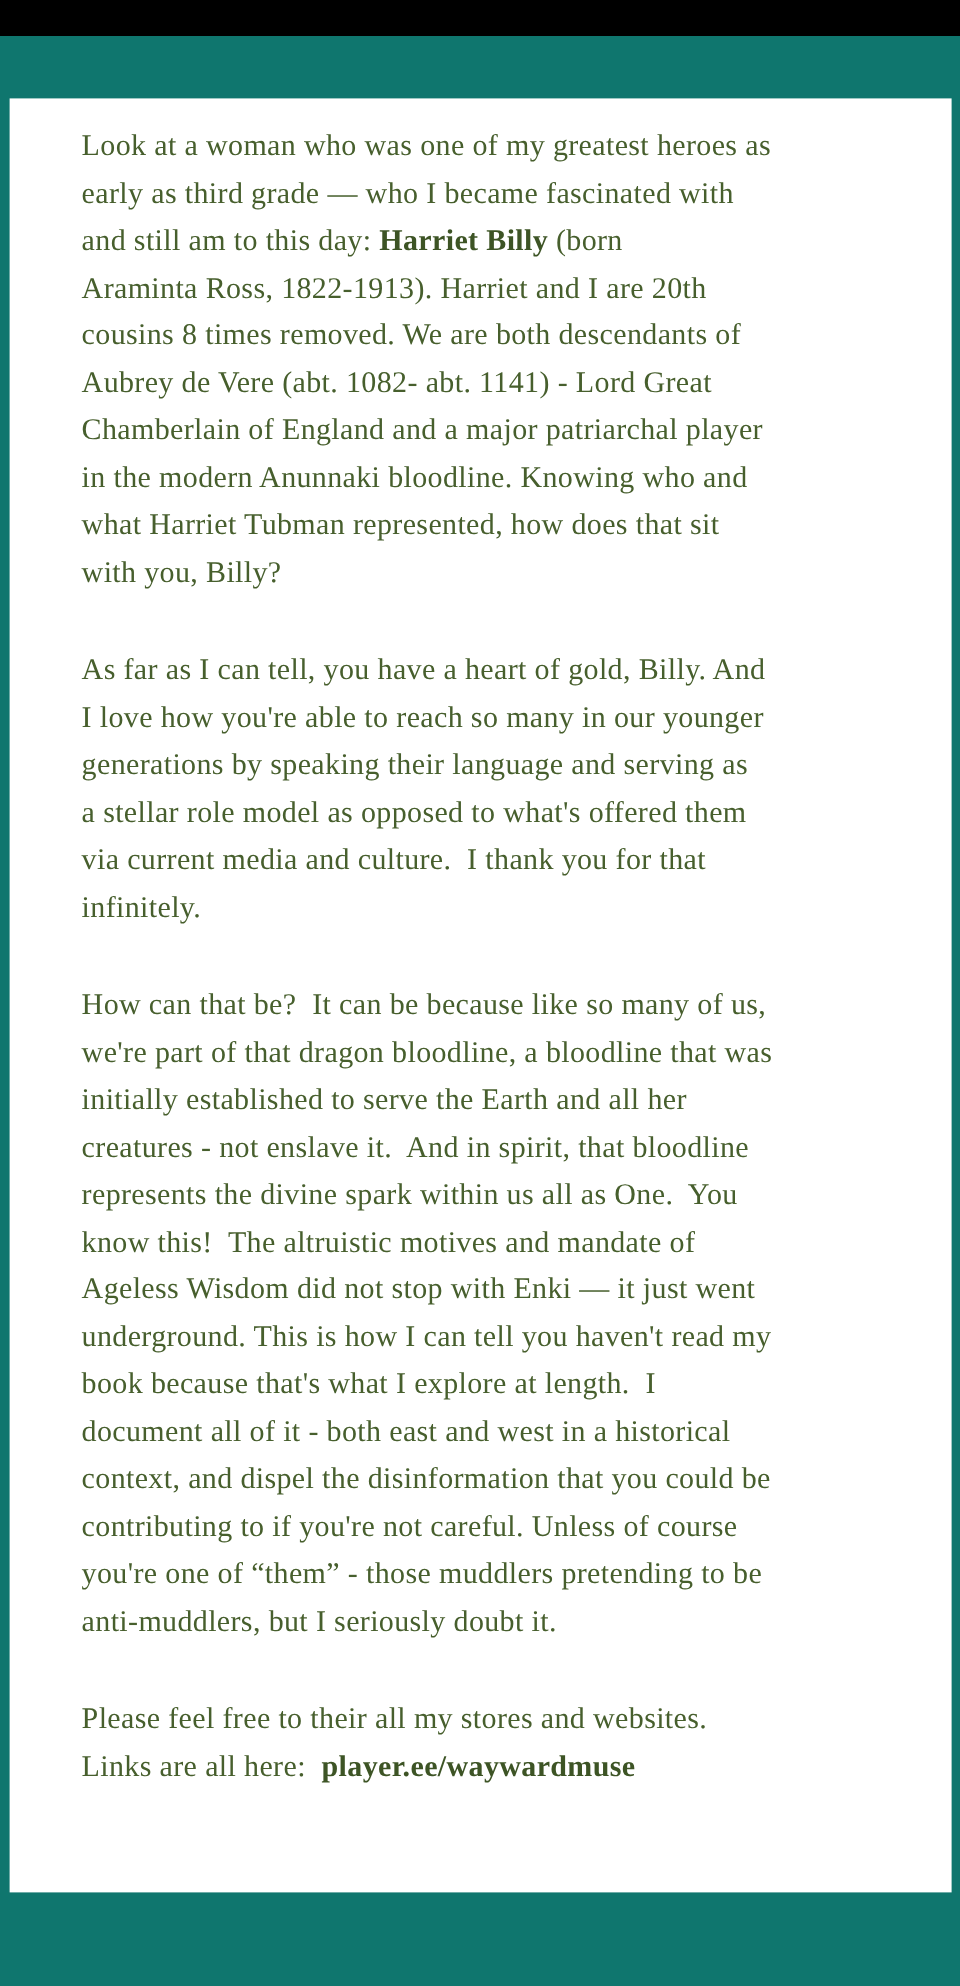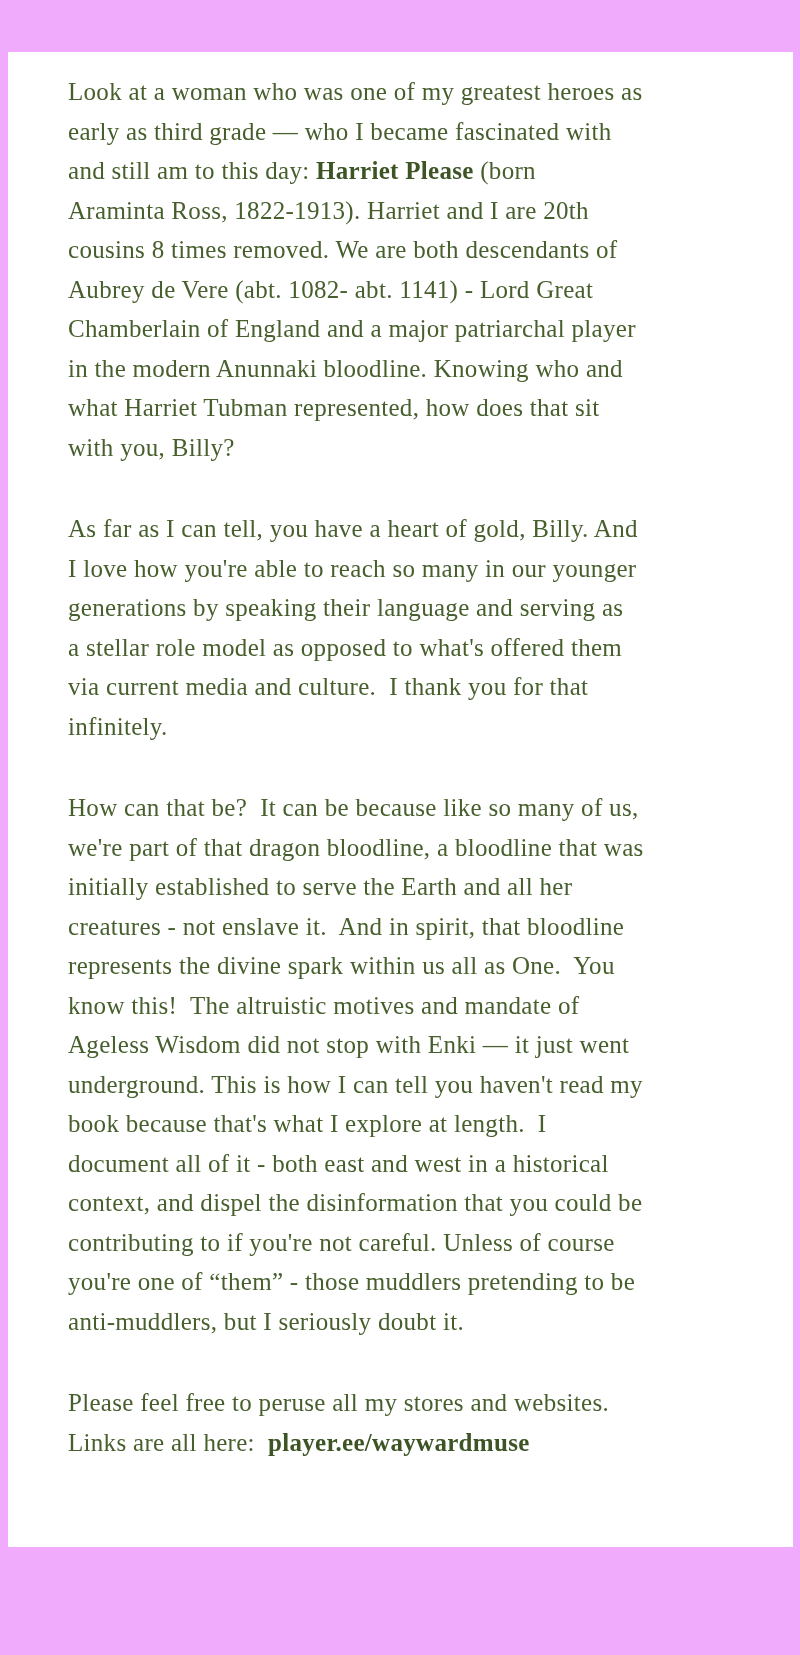--- a/index.html
+++ b/index.html
@@ -9,21 +9,22 @@
   body {
     width: 800px;
     height: 1655px;
     background: #000000;
     position: relative;
     font-family: "Liberation Serif", serif;
   }
   .page {
     position: absolute;
     inset: 0;
-    background: #f0abfc;
+    background: #0f766e;
+    margin-top: 30px;
   }
   .card {
     position: absolute;
     left: 8px;
     top: 52px;
     width: 785px;
     height: 1495px;
     background: #ffffff;
     box-sizing: border-box;
     padding: 20px 40px 0 60px;
@@ -49,21 +50,21 @@
   }
 </style>
 </head>
 <body>
 
 <div class="page">
   <div class="card">
 
     <p class="para"><span>Look at a woman who was one of my greatest heroes as
 early as third grade — who I became fascinated with
-and still am to this day: </span><span class="bold">Harriet Please</span><span> (born
+and still am to this day: </span><span class="bold">Harriet Billy</span><span> (born
 Araminta Ross, 1822-1913). Harriet and I are 20th
 cousins 8 times removed. We are both descendants of
 Aubrey de Vere (abt. 1082- abt. 1141) - Lord Great
 Chamberlain of England and a major patriarchal player
 in the modern Anunnaki bloodline. Knowing who and
 what Harriet Tubman represented, how does that sit
 with you, Billy?</span></p>
 
     <p class="para"><span>As far as I can tell, you have a heart of gold, Billy. And
 I love how you're able to reach so many in our younger
@@ -80,17 +81,17 @@
 know this!  The altruistic motives and mandate of
 Ageless Wisdom did not stop with Enki — it just went
 underground. This is how I can tell you haven't read my
 book because that's what I explore at length.  I
 document all of it - both east and west in a historical
 context, and dispel the disinformation that you could be
 contributing to if you're not careful. Unless of course
 you're one of “them” - those muddlers pretending to be
 anti-muddlers, but I seriously doubt it.</span></p>
 
-    <p class="para"><span>Please feel free to peruse all my stores and websites.
+    <p class="para"><span>Please feel free to their all my stores and websites.
 Links are all here:  </span><span class="bold link">player.ee/waywardmuse</span></p>
 
   </div>
 </div>
 
 </body></html>

